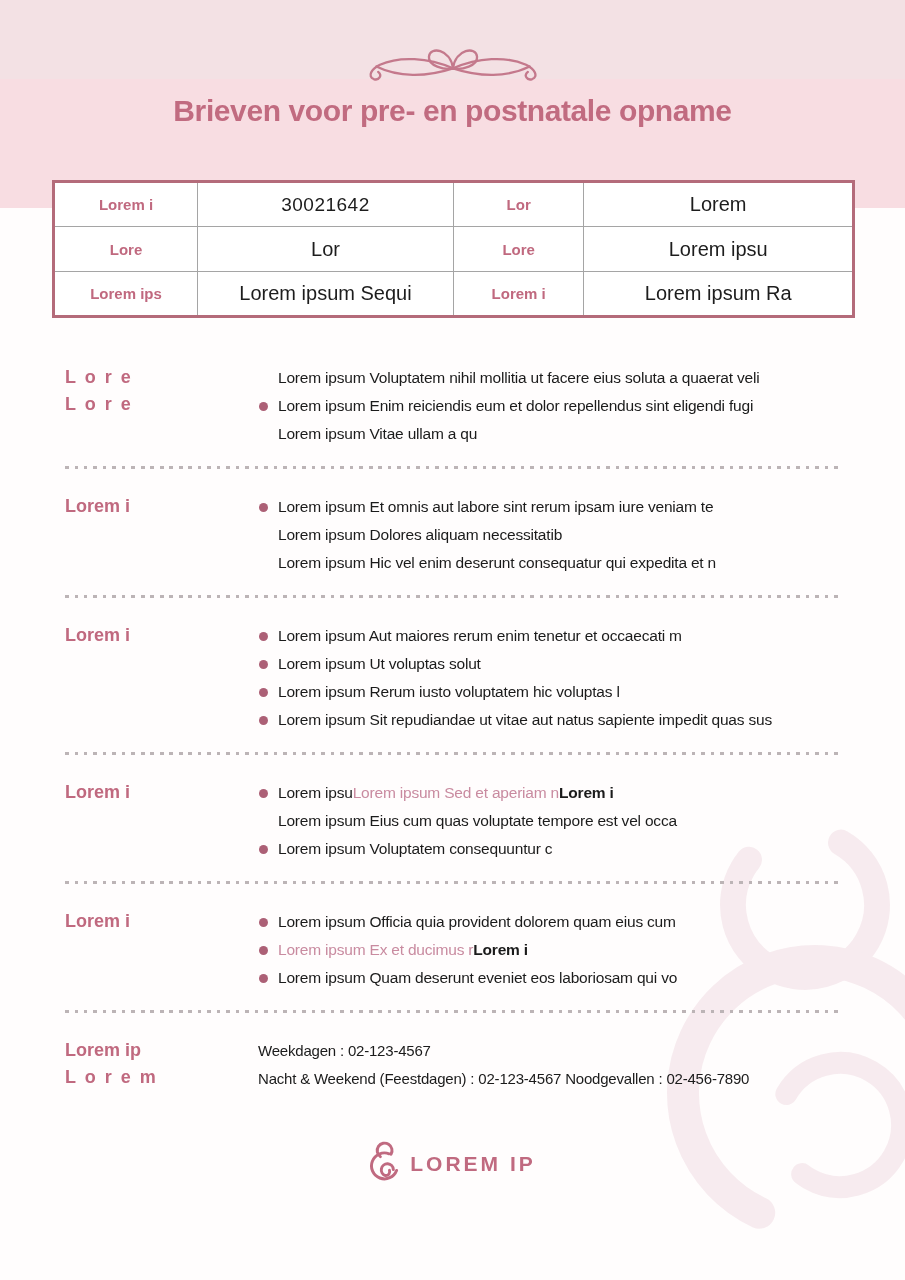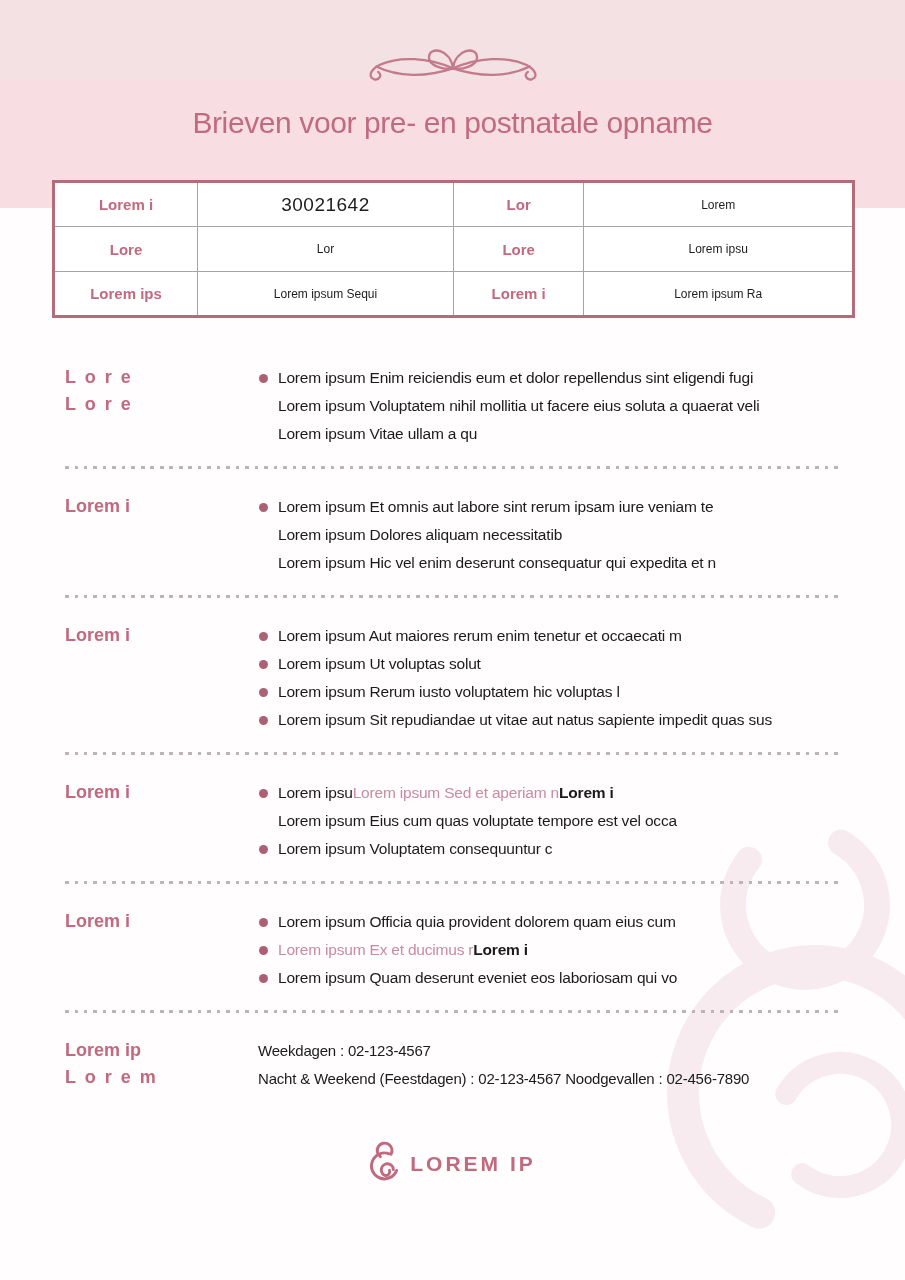--- a/index.html
+++ b/index.html
@@ -14,23 +14,23 @@
   }
 
   
   .header {
     height: 208px;
     background: linear-gradient(180deg, #f3e1e4 0%, #f3e1e4 38%, #f8dde2 38.2%, #f8dde2 100%);
     text-align: center;
   }
   .flourish-wrap { padding-top: 36px; }
   .page-title {
-    margin-top: 12px;
+    margin-top: 0;
     font-size: 30px;
-    font-weight: normal;
+    font-weight: bold;
     letter-spacing: -0.4px;
     color: #c16b80;
   }
 
   
   .info-table {
     position: relative; z-index: 2;
     margin: -28px 0 0 52px;
     width: 803px;
     border-collapse: collapse;
@@ -44,21 +44,21 @@
   .info-table col.c4 { width: 33.7%; }
   .info-table td {
     border: 1px solid #a5a5a5;
     height: 45px;
     text-align: center;
     vertical-align: middle;
     overflow: hidden;
     white-space: nowrap;
   }
   .info-table td.lbl { color: #c0697f; font-weight: bold; font-size: 15px; }
-  .info-table td.val { color: #1d1d1d; font-size: 12px; }
+  .info-table td.val { color: #1d1d1d; font-size: 20px; }
   .info-table td.val.big { font-size: 19px; letter-spacing: 0.5px; }
 
   
   .content { position: relative; z-index: 1; padding: 0 62px 0 65px; }
   .section { display: flex; }
   .section.first { margin-top: 46px; }
   .section-label {
     flex: 0 0 193px;
     color: #c0697f;
     font-weight: bold;
@@ -171,22 +171,22 @@
 </table>
 
 <div class="content">
 
   <div class="section first">
     <div class="section-label">
       <div class="spaced">L o r e</div>
       <div class="spaced">L o r e</div>
     </div>
     <div class="items">
+      <div class="item no-bullet"><span>Lorem ipsum Voluptatem nihil mollitia ut facere eius soluta a quaerat veli</span></div>
       <div class="item"><span class="dot"></span><span>Lorem ipsum Enim reiciendis eum et dolor repellendus sint eligendi fugi</span></div>
-      <div class="item no-bullet"><span>Lorem ipsum Voluptatem nihil mollitia ut facere eius soluta a quaerat veli</span></div>
       <div class="item no-bullet"><span>Lorem ipsum Vitae ullam a qu</span></div>
     </div>
   </div>
 
   <div class="sep"></div>
 
   <div class="section">
     <div class="section-label">
       <div>Lorem i</div>
     </div>

